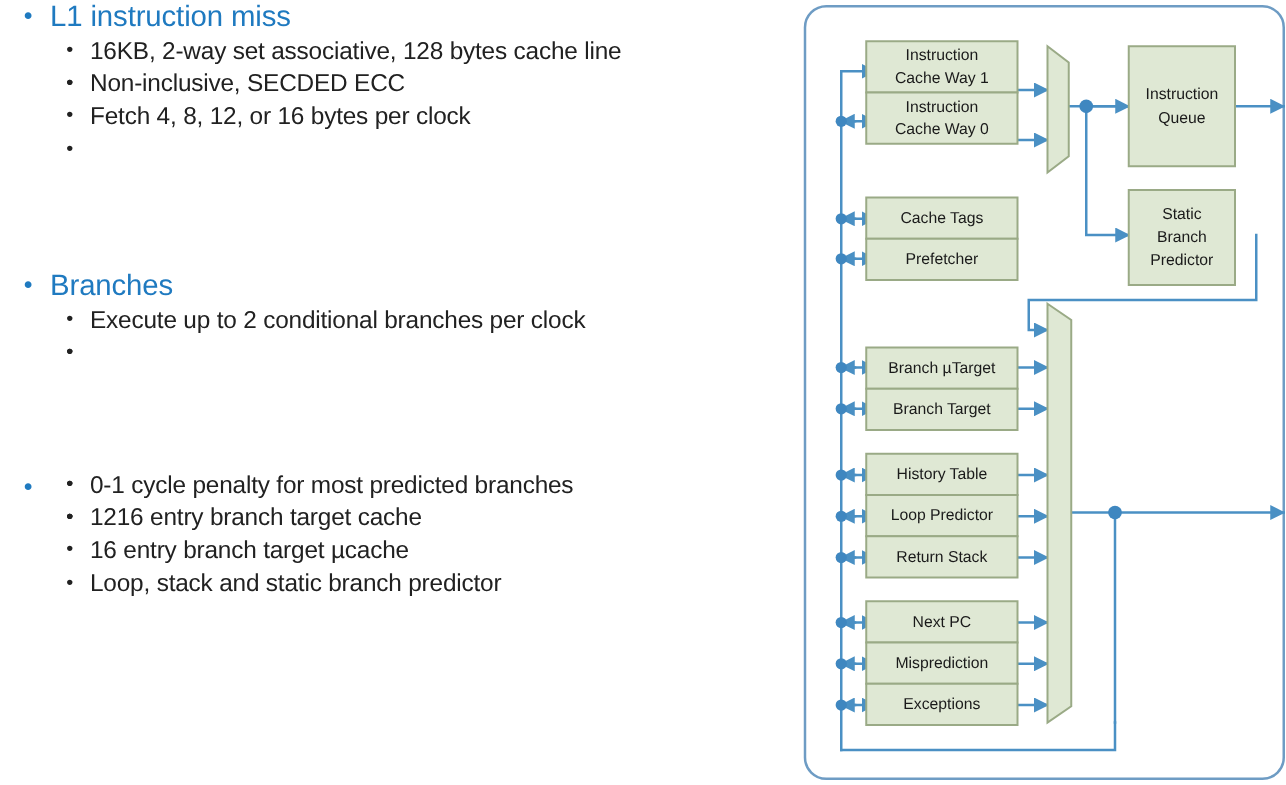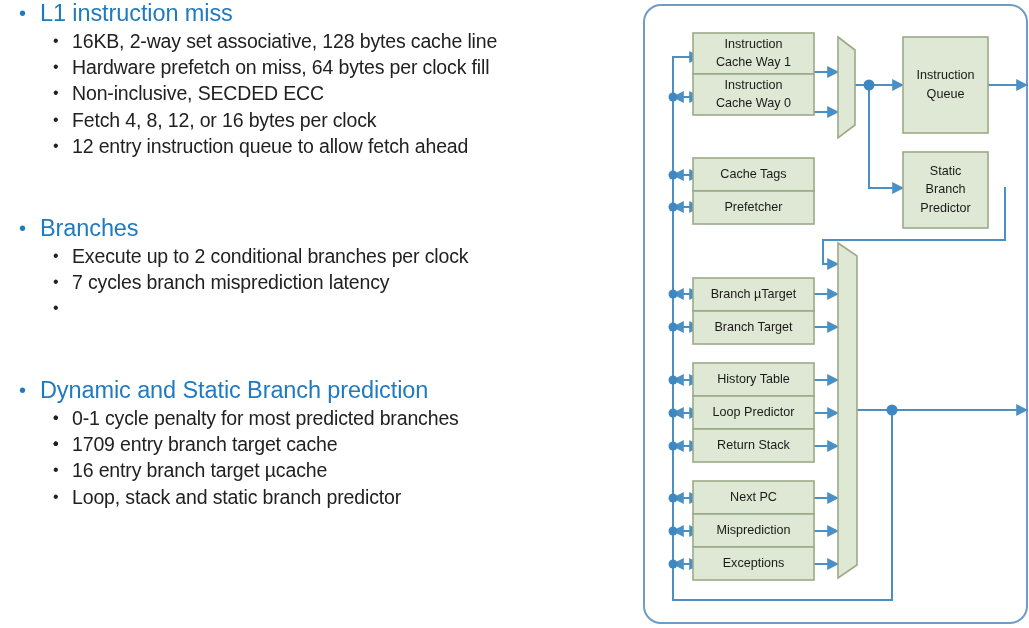--- a/index.html
+++ b/index.html
@@ -102,79 +102,75 @@
       <span class="bullet">•</span>
       <span>L1 instruction miss</span>
     </div>
     <ul class="sublist">
       <li class="lvl2">
         <span class="bullet">•</span>
         <span>16KB, 2-way set associative, 128 bytes cache line</span>
       </li>
       <li class="lvl2">
         <span class="bullet">•</span>
-        <span>Hardware prefetch on miss, 64 bytes per clock fill</span>
       </li>
       <li class="lvl2">
         <span class="bullet">•</span>
         <span>Non-inclusive, SECDED ECC</span>
       </li>
       <li class="lvl2">
         <span class="bullet">•</span>
         <span>Fetch 4, 8, 12, or 16 bytes per clock</span>
       </li>
       <li class="lvl2">
         <span class="bullet">•</span>
-        <span>12 entry instruction queue to allow fetch ahead</span>
       </li>
     </ul>
   </div>
 
   <div class="section" style="top:213px;">
     <div class="lvl1">
       <span class="bullet">•</span>
       <span>Branches</span>
     </div>
     <ul class="sublist">
       <li class="lvl2">
         <span class="bullet">•</span>
         <span>Execute up to 2 conditional branches per clock</span>
       </li>
       <li class="lvl2">
         <span class="bullet">•</span>
-        <span>7 cycles branch misprediction latency</span>
       </li>
       <li class="lvl2">
         <span class="bullet">•</span>
       </li>
     </ul>
   </div>
 
   <div class="section" style="top:375px;">
     <div class="lvl1">
       <span class="bullet">•</span>
-      <span>Dynamic and Static Branch prediction</span>
     </div>
     <ul class="sublist">
       <li class="lvl2">
         <span class="bullet">•</span>
       </li>
       <li class="lvl2">
         <span class="bullet">•</span>
         <span>0-1 cycle penalty for most predicted branches</span>
       </li>
       <li class="lvl2">
         <span class="bullet">•</span>
       </li>
       <li class="lvl2">
         <span class="bullet">•</span>
       </li>
       <li class="lvl2">
         <span class="bullet">•</span>
-        <span>1709 entry branch target cache</span>
+        <span>1216 entry branch target cache</span>
       </li>
       <li class="lvl2">
         <span class="bullet">•</span>
         <span>16 entry branch target µcache</span>
       </li>
       <li class="lvl2">
         <span class="bullet">•</span>
         <span>Loop, stack and static branch predictor</span>
       </li>
     </ul>

